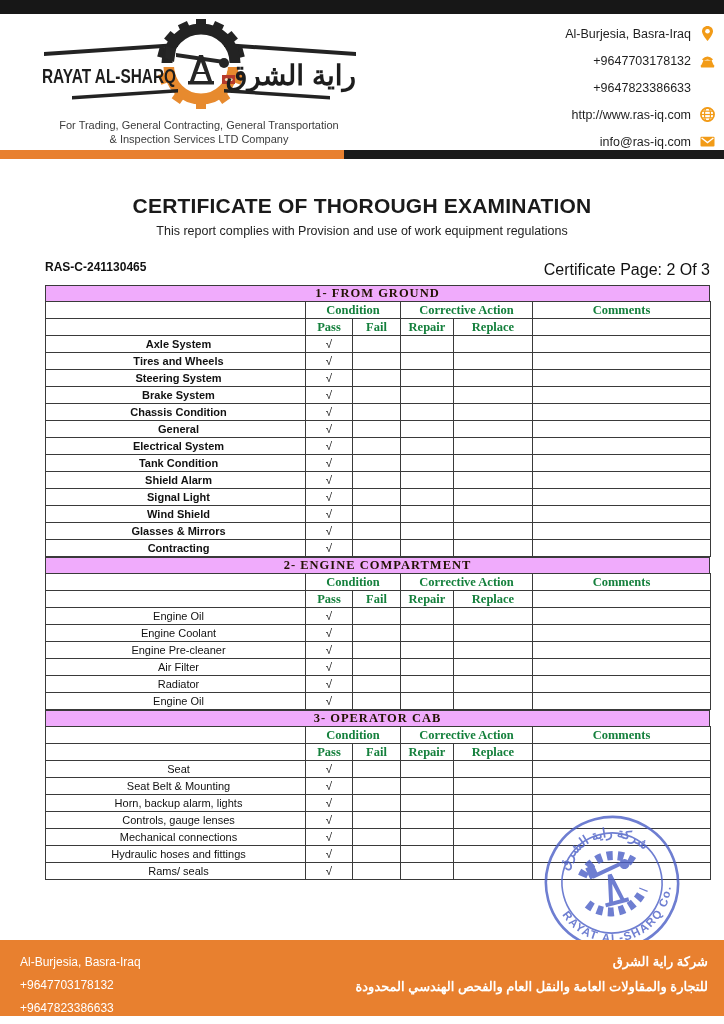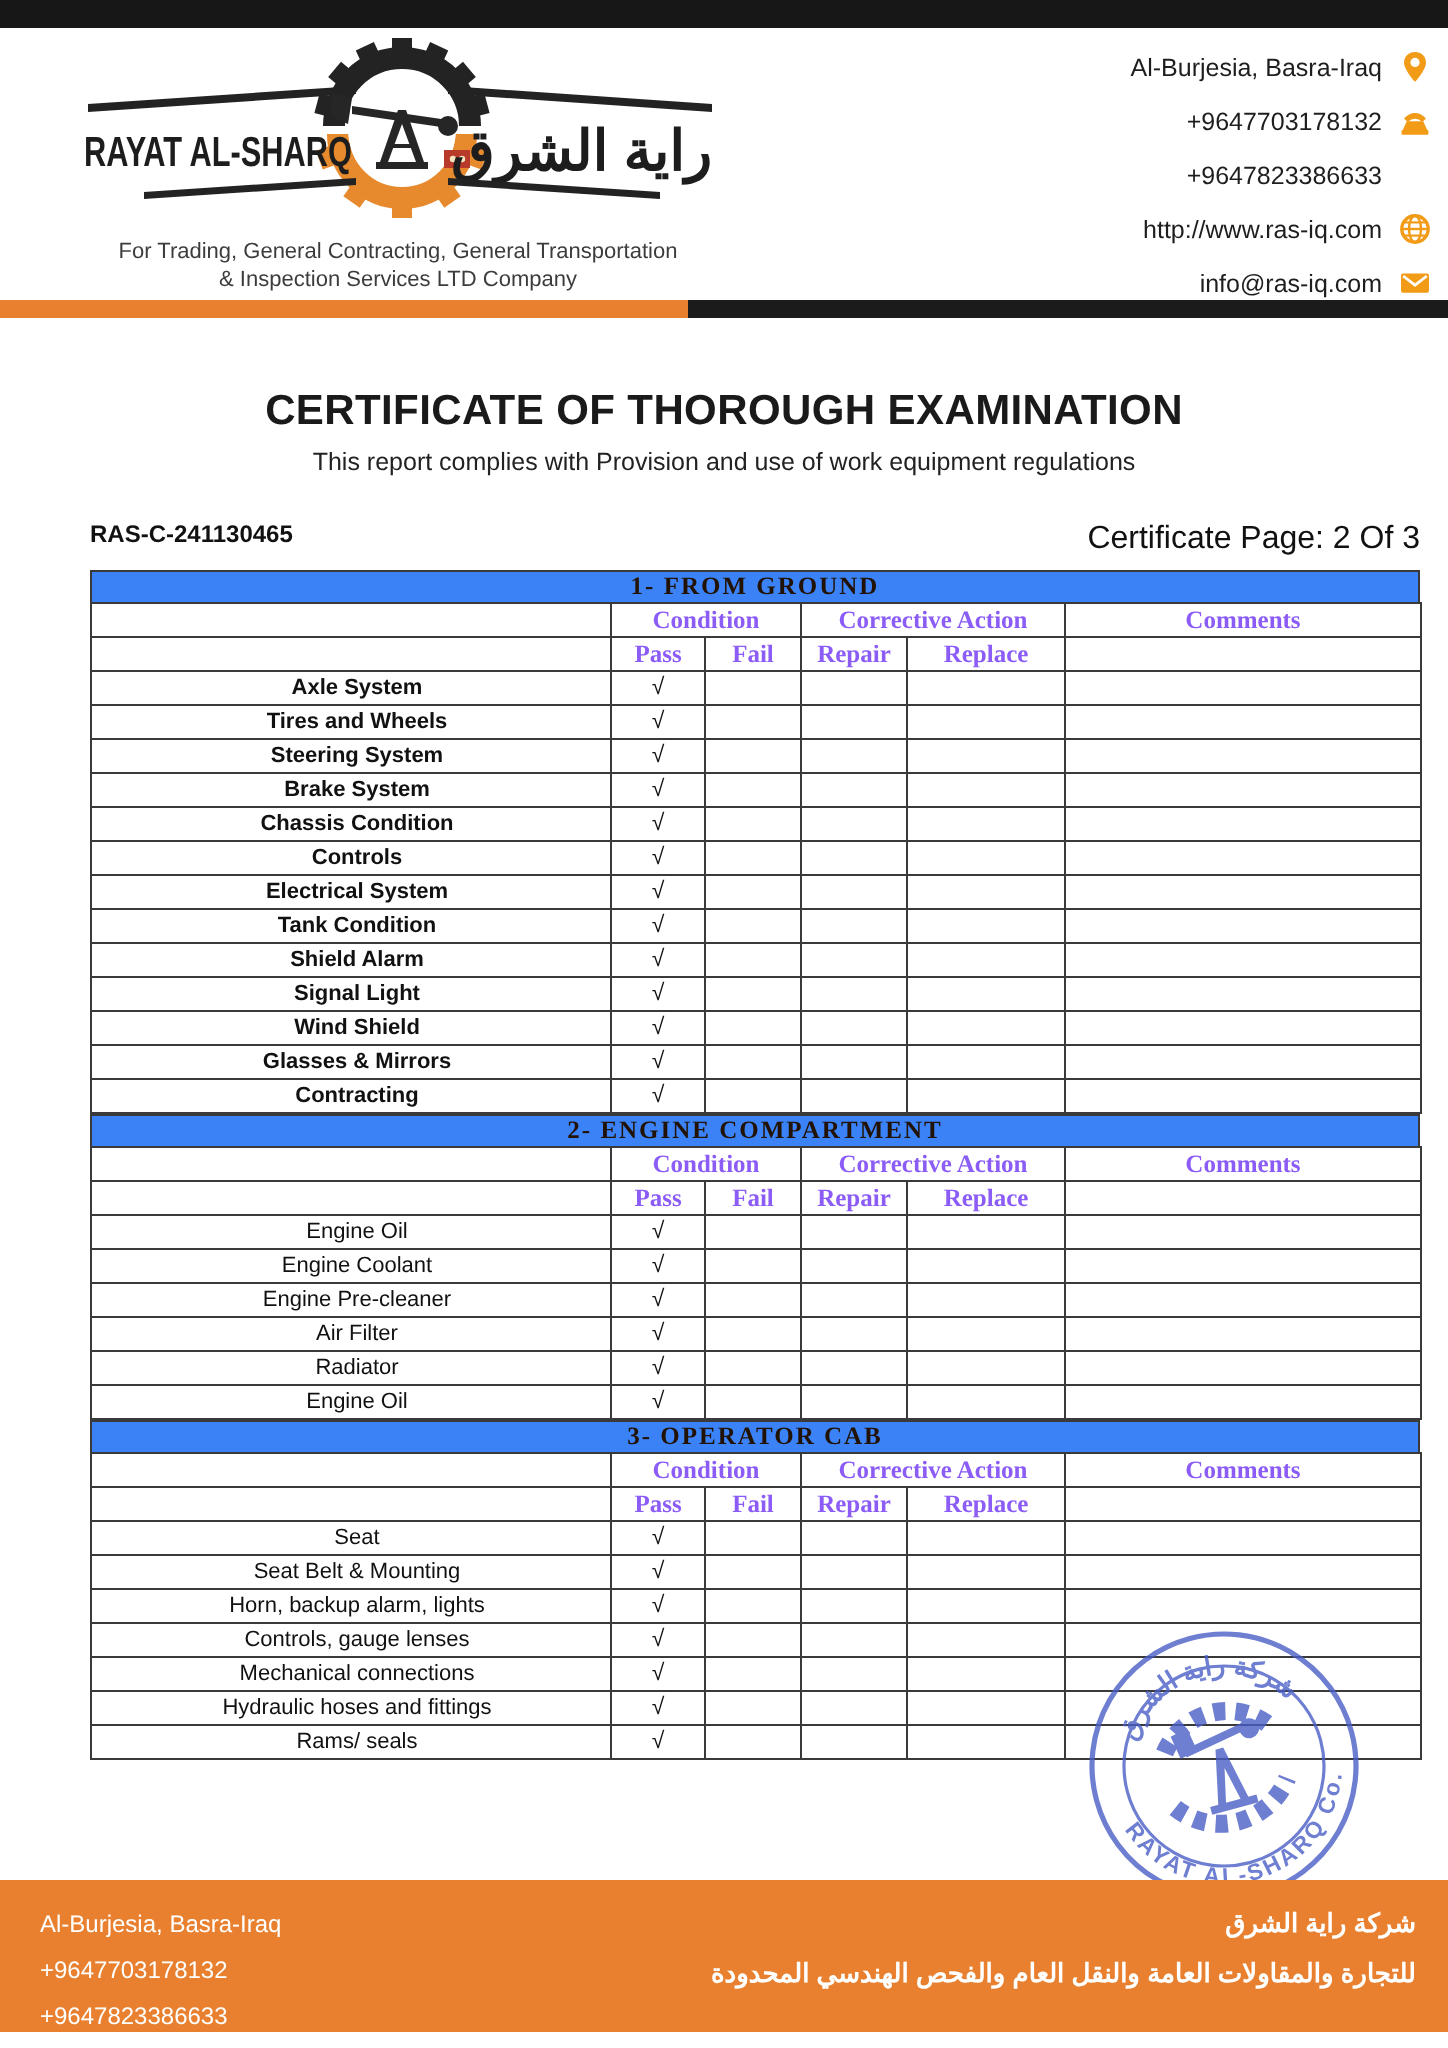--- a/index.html
+++ b/index.html
@@ -22,26 +22,26 @@
   .divider-orange{position:absolute;left:0;top:0;width:344px;height:9px;background:#E8802F;}
 
   .doc-title{position:absolute;top:194px;left:0;width:100%;text-align:center;
              font-size:21px;font-weight:bold;color:#1a1a1a;letter-spacing:0.2px;}
   .doc-subtitle{position:absolute;top:224px;left:0;width:100%;text-align:center;font-size:12.5px;color:#222;}
   .cert-no{position:absolute;top:260px;left:45px;font-size:12px;font-weight:bold;}
   .page-label{position:absolute;top:261px;right:14px;font-size:16px;}
 
   
   .tables{position:absolute;left:45px;top:285px;width:665px;}
-  .section-header{height:15px;line-height:15px;background:#3b82f6;border:1px solid #3a3a3a;border-bottom:none;
+  .section-header{height:15px;line-height:15px;background:#f0abfc;border:1px solid #3a3a3a;border-bottom:none;
                   text-align:center;font-family:"Liberation Serif",serif;font-weight:bold;font-size:12.5px;
                   color:#221203;letter-spacing:1px;}
   table.insp{width:665px;border-collapse:collapse;table-layout:fixed;}
   .insp td,.insp th{border:1px solid #3a3a3a;height:16px;line-height:16px;padding:0;overflow:hidden;white-space:nowrap;}
-  .insp th{font-family:"Liberation Serif",serif;font-size:12.5px;font-weight:bold;color:#8b5cf6;text-align:center;}
+  .insp th{font-family:"Liberation Serif",serif;font-size:12.5px;font-weight:bold;color:#15803d;text-align:center;}
   .insp td.label{font-size:11px;padding-left:6px;text-align:center;}
   .insp-bold td.label{font-weight:bold;}
   .insp td.check{text-align:center;font-size:11.5px;}
   .insp td.comments{font-size:11px;padding-left:4px;}
 
   
   .stamp{position:absolute;left:541px;top:812px;width:142px;height:142px;opacity:0.8;}
 
   
   .footer{position:absolute;left:0;top:940px;width:724px;height:76px;background:#E8802F;color:#fff;}
@@ -245,21 +245,21 @@
           </tr>
           <tr>
             <td class="label">Chassis Condition</td>
             <td class="check">√</td>
             <td class="check"></td>
             <td class="check"></td>
             <td class="check"></td>
             <td class="comments"></td>
           </tr>
           <tr>
-            <td class="label">Controls</td>
+            <td class="label">General</td>
             <td class="check">√</td>
             <td class="check"></td>
             <td class="check"></td>
             <td class="check"></td>
             <td class="comments"></td>
           </tr>
           <tr>
             <td class="label">Electrical System</td>
             <td class="check">√</td>
             <td class="check"></td>

